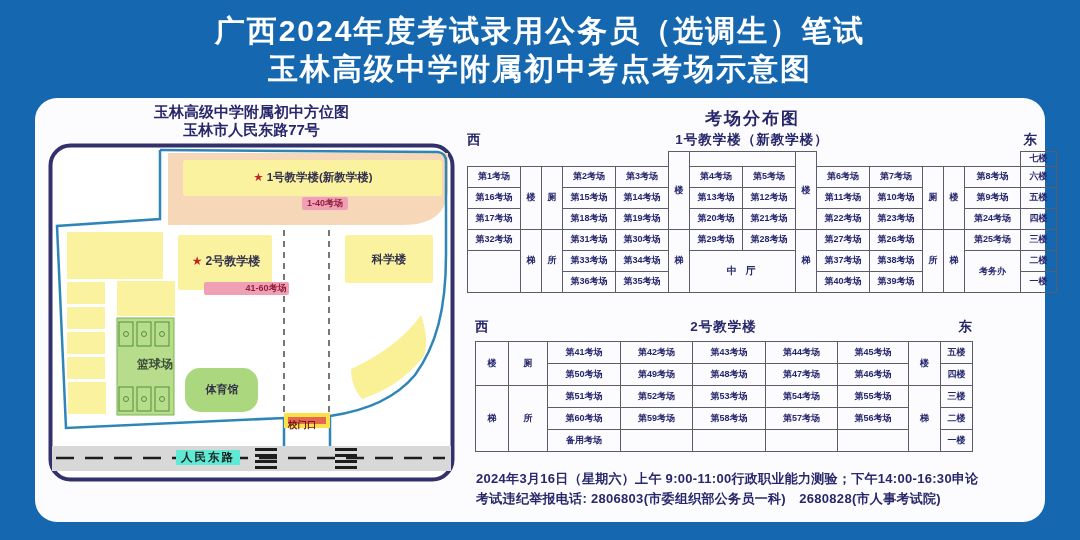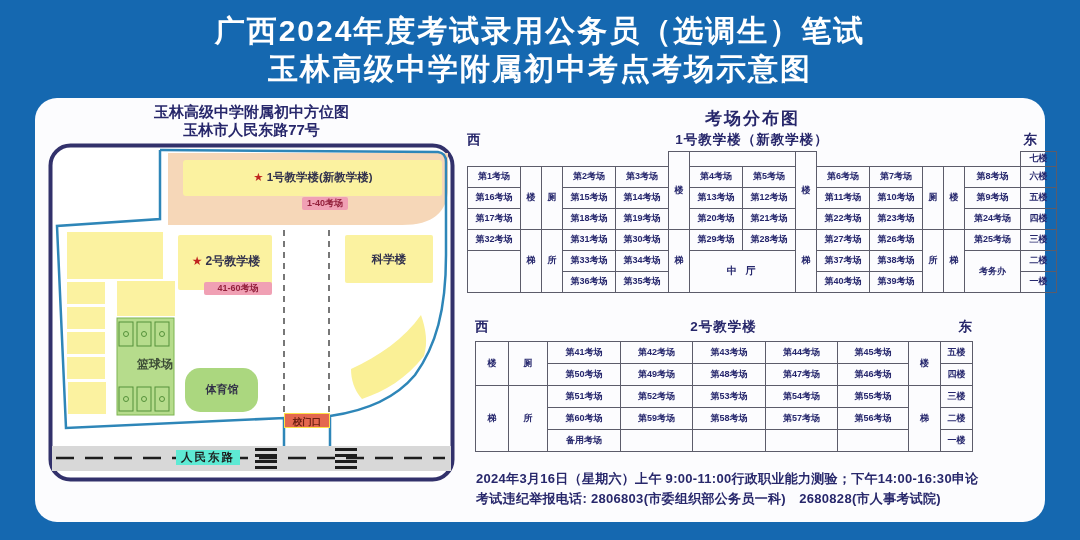--- a/index.html
+++ b/index.html
@@ -14,21 +14,21 @@
   .banner{left:0;top:12px;width:1080px;text-align:center;color:#ffffff;
     font-weight:bold;font-size:30px;line-height:38px;letter-spacing:2px;}
   
   .panel{left:35px;top:98px;width:1010px;height:424px;background:#fcfcfe;border-radius:22px;}
   .map-title{left:48px;width:407px;text-align:center;font-weight:bold;font-size:15px;color:#27276b;}
   .maplabel{font-weight:bold;text-align:center;white-space:nowrap;}
   .star{color:#c0251f;margin-right:3px;}
   .rangetag{background:#f0a0b4;color:#93203c;font-weight:bold;font-size:9px;
     text-align:center;line-height:13px;border-radius:2px;}
   .gatetag{background:#e4684f;color:#6e2012;font-weight:bold;font-size:9.5px;
-    text-align:center;line-height:15px;border:1px solid #fde047;box-sizing:border-box;}
+    line-height:15px;border:4px solid #fde047;box-sizing:border-box;}
   .roadlabel{background:#5eead4;color:#1d1d1d;font-weight:bold;font-size:11.5px;
     text-align:center;line-height:15px;letter-spacing:2px;}
   
   .dist-title{left:465px;top:107px;width:575px;text-align:center;font-weight:bold;font-size:17px;color:#27276b;letter-spacing:2px;}
   .bhead{display:flex;justify-content:space-between;align-items:center;
     font-weight:bold;font-size:13.5px;color:#27276b;}
   .bhead .mid{letter-spacing:1px;}
   table.rt{border-collapse:collapse;table-layout:fixed;}
   table.rt td{border:1px solid #5c5c6a;padding:0;text-align:center;vertical-align:middle;
     font-weight:bold;font-size:9px;line-height:1.05;color:#26276d;overflow:hidden;white-space:nowrap;}
@@ -127,21 +127,21 @@
 </svg>
 
 <div class="abs maplabel" style="left:185px;top:170px;width:256px;font-size:11.5px;color:#33334d;">
   <span class="star">★</span><span>1号教学楼(新教学楼)</span>
 </div>
 <div class="abs rangetag" style="left:302px;top:197px;width:46px;height:13px;">1-40考场</div>
 
 <div class="abs maplabel" style="left:180px;top:253px;width:92px;font-size:12px;color:#33334d;">
   <span class="star">★</span><span>2号教学楼</span>
 </div>
-<div class="abs rangetag" style="left:204px;top:282px;width:68px;height:13px;">41-60考场</div>
+<div class="abs rangetag" style="left:204px;top:282px;width:46px;height:13px;padding-left:39px;">41-60考场</div>
 
 <div class="abs maplabel" style="left:345px;top:252px;width:88px;font-size:11.5px;color:#33334d;">科学楼</div>
 <div class="abs maplabel" style="left:118px;top:356px;width:74px;font-size:12px;color:#3c4c36;">篮球场</div>
 <div class="abs maplabel" style="left:186px;top:382px;width:72px;font-size:11px;color:#323248;font-family:Liberation Serif, serif;">体育馆</div>
 <div class="abs gatetag" style="left:284px;top:413px;width:46px;height:15px;">校门口</div>
 <div class="abs roadlabel" style="left:176px;top:450px;width:64px;">人民东路</div>
 
 <div class="abs dist-title">考场分布图</div>
 
 <div class="abs bhead" style="left:467px;top:131px;width:570px;">

